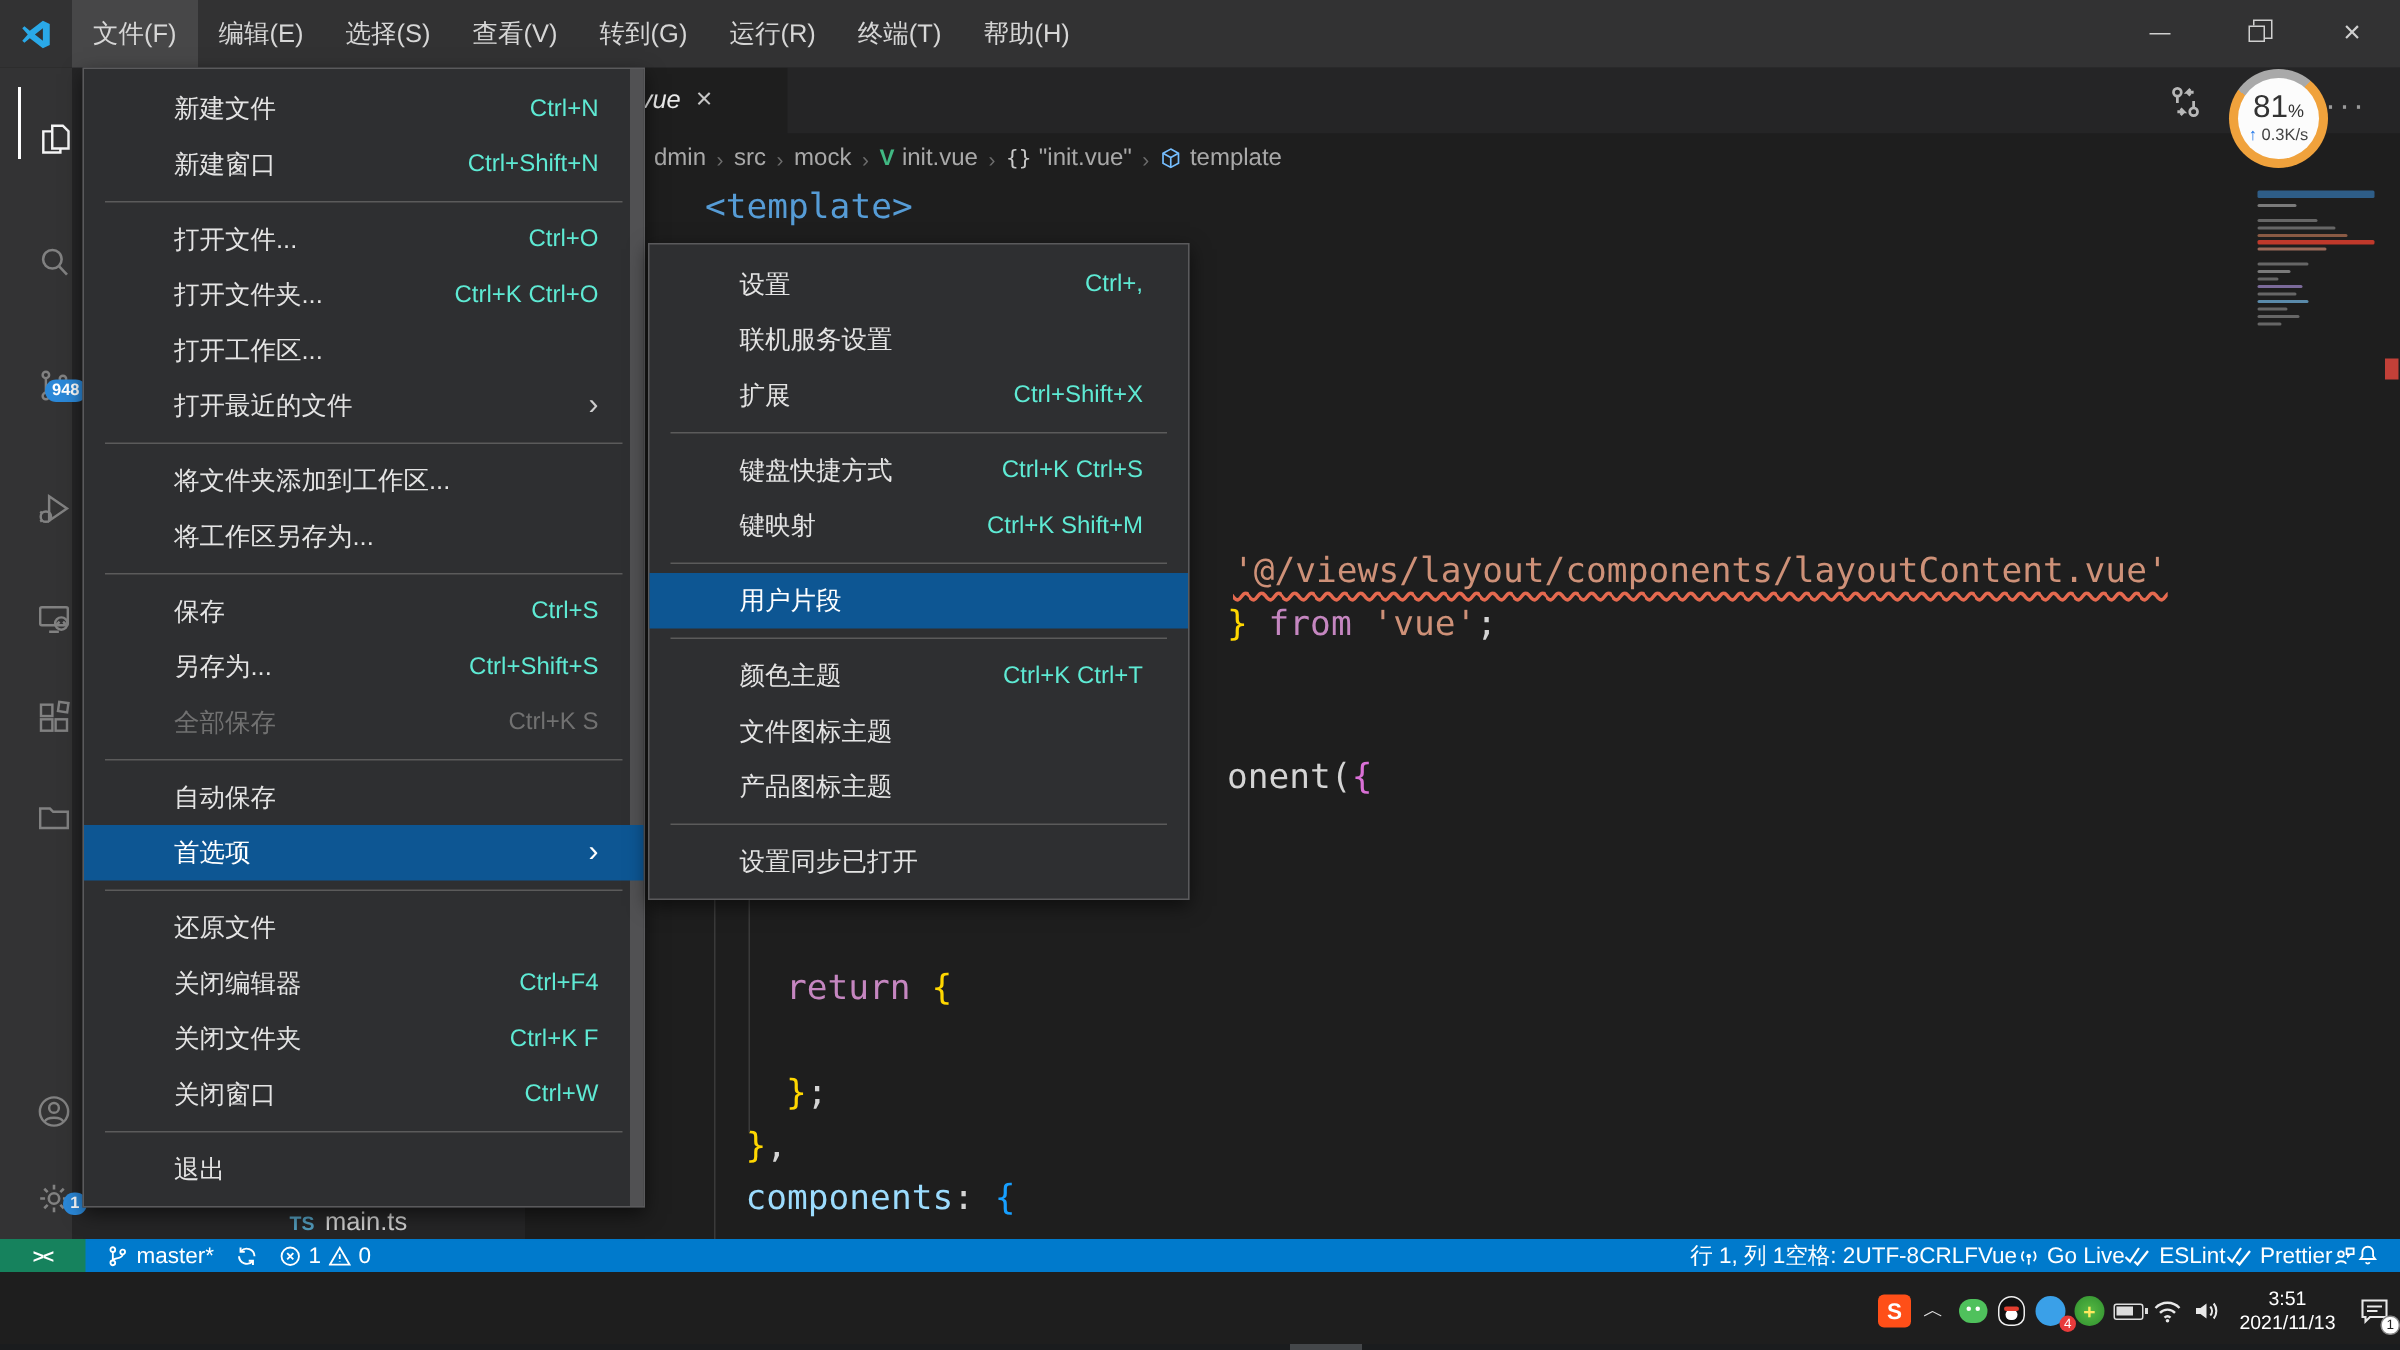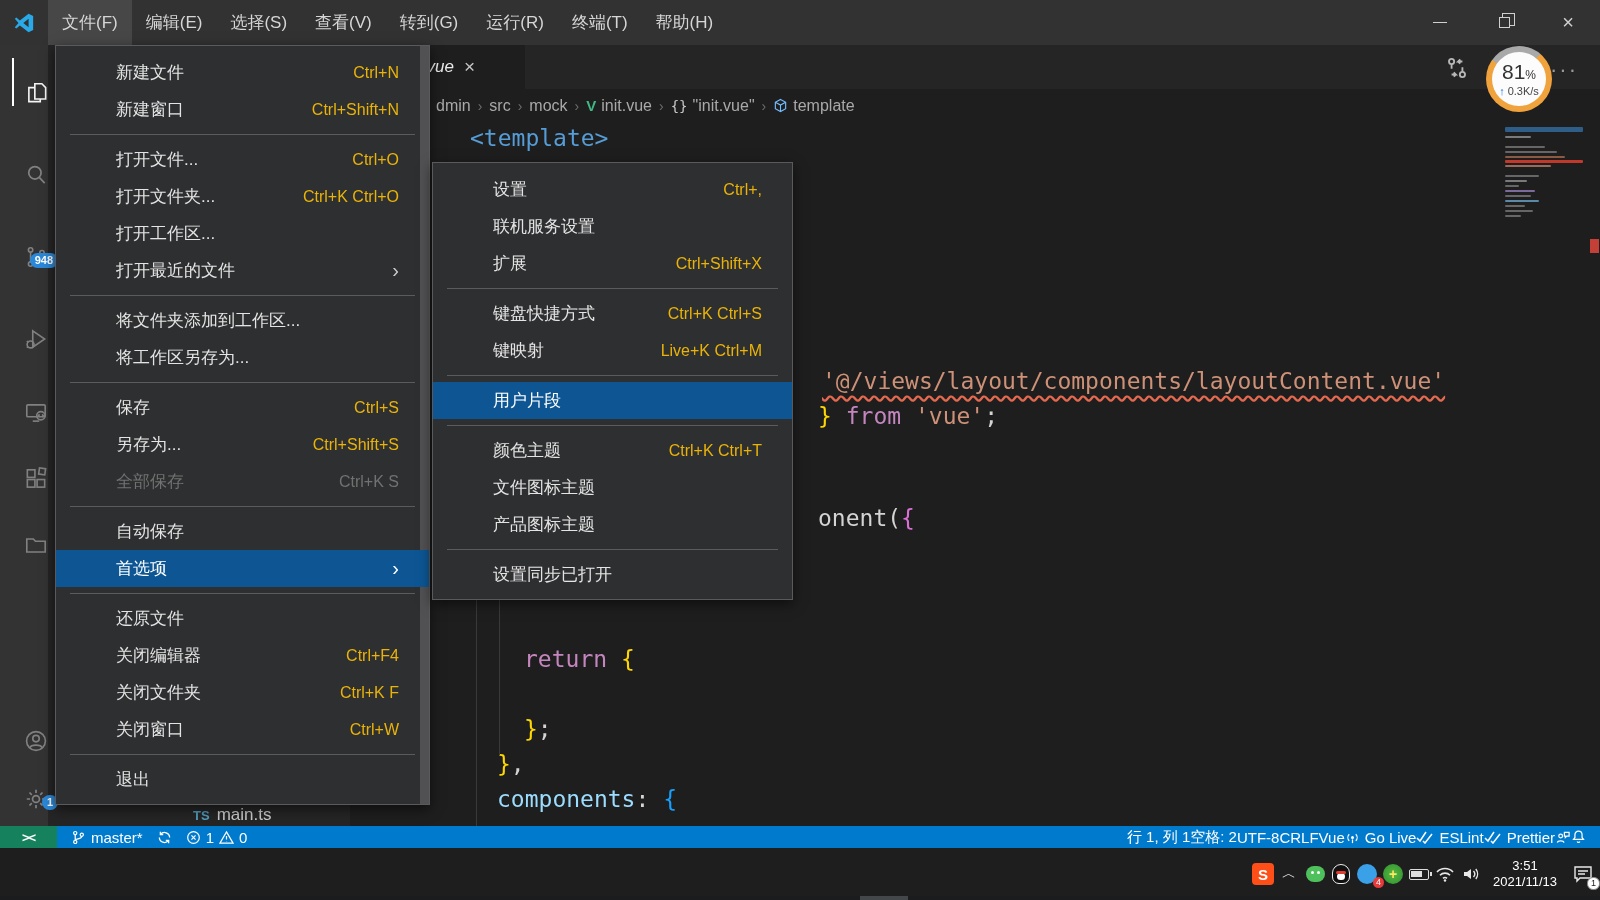--- a/index.html
+++ b/index.html
@@ -45,21 +45,21 @@
 
 .minimap{position:absolute;left:1155px;top:82px;width:78px;height:700px}
 .mmbar{position:absolute;border-radius:1px}
 .scrollbar{position:absolute;left:1234px;top:82px;width:16px;height:699px}
 .errmark{position:absolute;left:6px;top:112px;width:9px;height:14px;background:#c24038}
 
 .menu{position:absolute;background:#2e2f31;border:1px solid #5a5a5c;box-shadow:0 4px 12px rgba(0,0,0,.55);z-index:50;padding:8px 0;color:#e4e4e4}
 .menuscroll{position:absolute;right:0;top:0;bottom:0;width:9px;background:#515153}
 .mrow{height:37px;display:flex;align-items:center;padding:0 30px 0 60px;font-size:17px;position:relative}
 .mrow .mlabel{flex:0 0 auto}
-.mrow .mshort{margin-left:auto;color:#eab308;font-size:16px}
+.mrow .mshort{margin-left:auto;color:#5eead4;font-size:16px}
 .mrow .mchev{margin-left:auto;color:#cdcdcd;font-size:20px}
 .mrow.sel{background:#0d5693;color:#fff}
 .mrow.sel .mchev{color:#fff}
 .mrow.dis{color:#717171}
 .mrow.dis .mshort{color:#717171}
 .msep{height:13px;display:flex;align-items:center;padding:0 14px}
 .msep:after{content:"";display:block;width:100%;height:1px;background:#5b5b5b}
 #file-menu{left:55px;top:45px;width:375px;height:760px}
 #pref-menu{left:432px;top:162px;width:361px;height:438px}
 
@@ -405,21 +405,21 @@
         <span class="mlabel">扩展</span>
         <span class="mshort">Ctrl+Shift+X</span>
       </div>
       <div class="msep"></div>
       <div class="mrow">
         <span class="mlabel">键盘快捷方式</span>
         <span class="mshort">Ctrl+K Ctrl+S</span>
       </div>
       <div class="mrow">
         <span class="mlabel">键映射</span>
-        <span class="mshort">Live+K Ctrl+M</span>
+        <span class="mshort">Ctrl+K Shift+M</span>
       </div>
       <div class="msep"></div>
       <div class="mrow sel">
         <span class="mlabel">用户片段</span>
       </div>
       <div class="msep"></div>
       <div class="mrow">
         <span class="mlabel">颜色主题</span>
         <span class="mshort">Ctrl+K Ctrl+T</span>
       </div>

